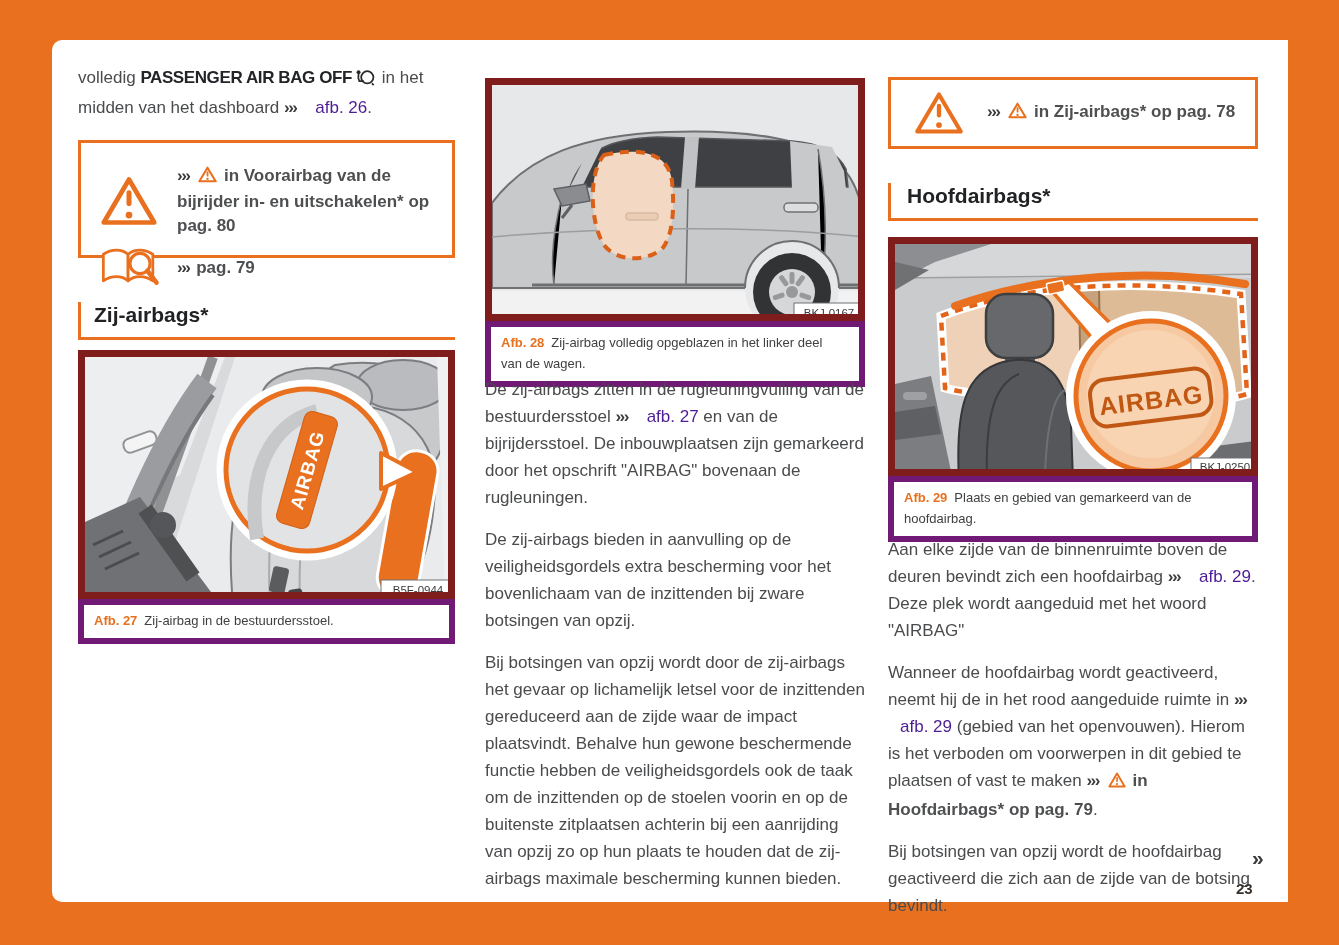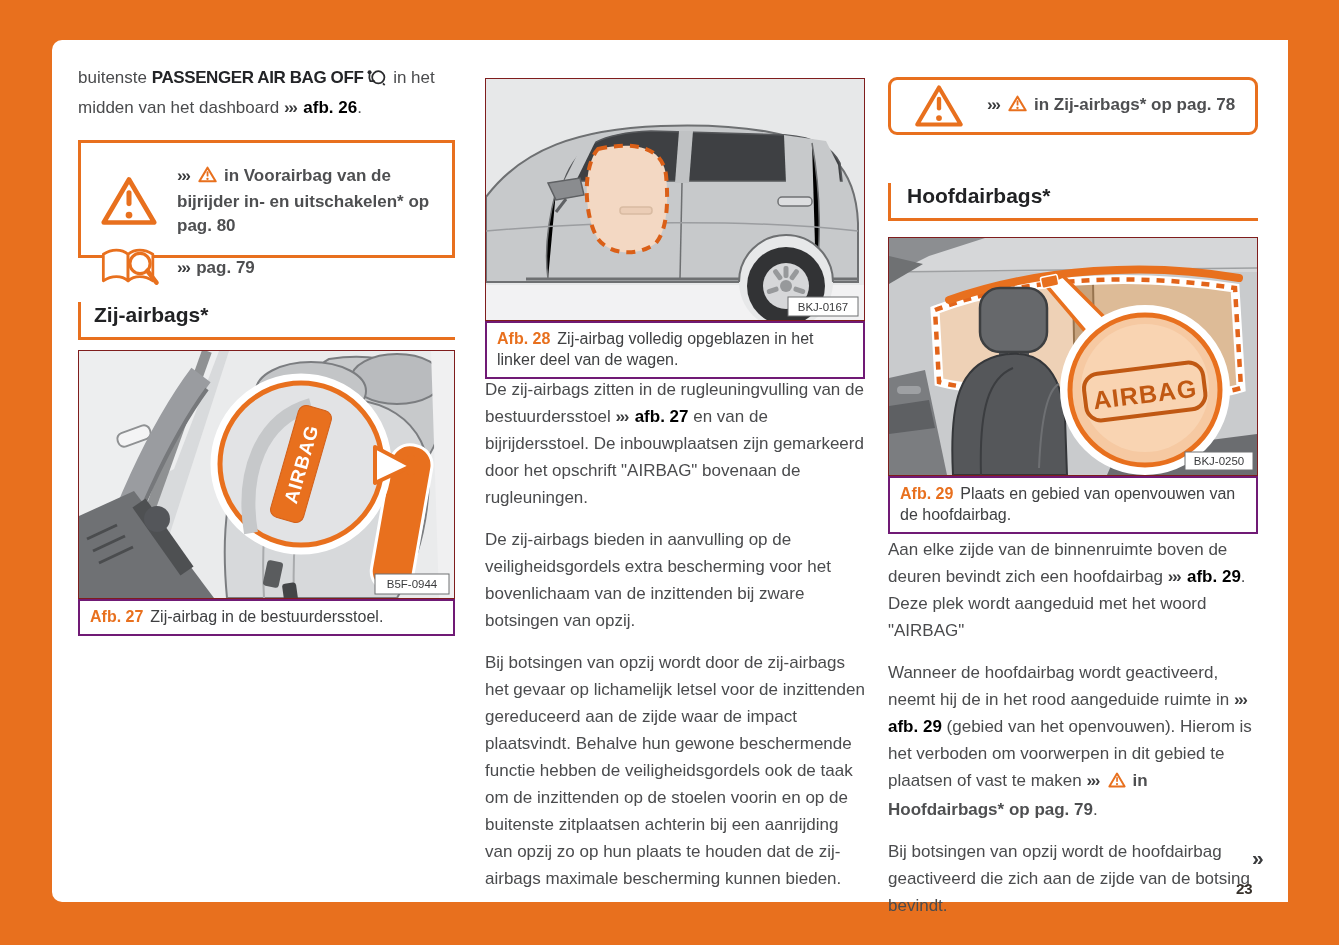--- a/index.html
+++ b/index.html
@@ -7,53 +7,53 @@
          font-family:"Liberation Sans",sans-serif;}
   .page{position:absolute;left:52px;top:40px;width:1236px;height:862px;background:#FFFFFF;
         border-radius:10px 0 0 10px;}
   .header-bar{position:absolute;left:78px;top:23px;width:1180px;height:30px;background:#9C9C9E;
         display:flex;align-items:center;justify-content:center;z-index:6;}
   .header-bar .ht{color:#FFFFFF;font-weight:bold;font-size:18px;letter-spacing:.3px;}
 
   .abs{position:absolute;}
   p.body{font-size:17px;line-height:27px;color:#4A4B4D;margin:0 0 15px 0;}
   .arr{color:#3A3B3D;font-weight:bold;letter-spacing:-1.5px;margin-right:2px;}
-  .ref{color:#000000;font-weight:bold;}
+  .ref{color:#4c1d95;font-weight:normal;margin-left:12px;}
   .boldref{color:#4E4F51;font-weight:bold;}
   .caps{font-weight:bold;color:#232427;letter-spacing:-0.4px;}
 
   .warnbox{border:3px solid #E8701E;background:#fff;box-sizing:border-box;}
   .wrow{display:flex;align-items:center;}
   .icon-cell{flex:0 0 96px;display:flex;justify-content:center;align-items:center;}
   .warn-text{font-size:17px;line-height:24px;color:#4E4F51;font-weight:bold;padding-right:8px;}
 
   .sec-head{border-left:3px solid #E8701E;border-bottom:3px solid #E8701E;
             padding:1px 0 10px 13px;font-size:21px;font-weight:bold;color:#212224;box-sizing:border-box;}
 
-  .fig{border:1px solid #7f1d1d;background:#a21caf;box-sizing:border-box;overflow:hidden;}
+  .fig{border:7px solid #7f1d1d;background:#a21caf;box-sizing:border-box;overflow:hidden;}
   .fig svg{display:block;}
-  .figcap{border:2px solid #701a75;background:#fff;box-sizing:border-box;
-          padding:5px 14px 7px 10px;font-size:16px;line-height:21px;color:#3F4042;}
+  .figcap{border:6px solid #701a75;background:#fff;box-sizing:border-box;
+          padding:5px 14px 7px 10px;font-size:13px;line-height:21px;color:#3F4042;}
   .figcap .lab{color:#E8701E;font-weight:bold;margin-right:7px;}
 
   .inline-warn{display:inline-block;vertical-align:-2px;margin:0 2px;}
   .inline-ico{display:inline-block;vertical-align:-3px;margin:0 2px;}
 
   .pageno{position:absolute;left:1236px;top:880px;color:#37312B;font-size:15px;font-weight:bold;z-index:7;}
   .contmark{position:absolute;left:1252px;top:846px;color:#3A3B3D;font-size:21px;font-weight:bold;z-index:7;}
 </style>
 </head>
 <body>
 
 <div class="stage">
   <div class="page"></div>
 
 
   <div class="abs" style="left:78px;top:64px;width:377px;">
-    <p class="body"><span>buitenste </span><span class="caps">PASSENGER AIR BAG OFF</span><span class="inline-ico"><svg width="21" height="18" viewBox="0 0 24 20">
+    <p class="body"><span>volledig </span><span class="caps">PASSENGER AIR BAG OFF</span><span class="inline-ico"><svg width="21" height="18" viewBox="0 0 24 20">
             <circle cx="5.2" cy="4.6" r="2.3" fill="#2A2B2D"></circle>
             <path d="M5.2,7.2 C4.6,10 4.8,12.4 6,14.6 L10.5,14.6" stroke="#2A2B2D" stroke-width="2" fill="none" stroke-linecap="round"></path>
             <circle cx="15.2" cy="10.4" r="7" fill="none" stroke="#2A2B2D" stroke-width="2"></circle>
             <path d="M20.5,17.2 l2,2" stroke="#2A2B2D" stroke-width="2"></path>
           </svg></span><span> in het midden van het dashboard </span><span class="arr">›››</span>
       <span class="ref">afb. 26</span><span>.</span></p>
   </div>
 
   <div class="abs warnbox" style="left:78px;top:140px;width:377px;height:118px;">
     <div class="wrow" style="margin-top:21px;">
@@ -173,21 +173,21 @@
     <span class="lab">Afb. 28</span><span>Zij-airbag volledig opgeblazen in het linker deel van de wagen.</span>
   </div>
 
   <div class="abs" style="left:485px;top:376px;width:380px;">
     <p class="body"><span>De zij-airbags zitten in de rugleuningvulling van de bestuurdersstoel </span><span class="arr">›››</span>
       <span class="ref">afb. 27</span><span> en van de bijrijdersstoel. De inbouwplaatsen zijn gemarkeerd door het opschrift "AIRBAG" bovenaan de rugleuningen.</span></p>
     <p class="body">De zij-airbags bieden in aanvulling op de veiligheidsgordels extra bescherming voor het bovenlichaam van de inzittenden bij zware botsingen van opzij.</p>
     <p class="body">Bij botsingen van opzij wordt door de zij-airbags het gevaar op lichamelijk letsel voor de inzittenden gereduceerd aan de zijde waar de impact plaatsvindt. Behalve hun gewone beschermende functie hebben de veiligheidsgordels ook de taak om de inzittenden op de stoelen voorin en op de buitenste zitplaatsen achterin bij een aanrijding van opzij zo op hun plaats te houden dat de zij-airbags maximale bescherming kunnen bieden.</p>
   </div>
 
-  <div class="abs warnbox" style="left:888px;top:77px;width:370px;height:58px;border-radius:9px;">
+  <div class="abs warnbox" style="left:888px;top:77px;width:370px;height:72px;">
     <div class="wrow" style="height:100%;">
       <div class="icon-cell">
         <svg width="50" height="44" viewBox="0 0 62 54">
             <path d="M31,4 L58,50 H4 Z" fill="none" stroke="#E8701E" stroke-width="5" stroke-linejoin="round"></path>
             <rect x="28.3" y="15.5" width="5.4" height="17" rx="2.7" fill="#E8701E"></rect>
             <circle cx="31" cy="42" r="3.6" fill="#E8701E"></circle>
           </svg>
       </div>
       <div class="warn-text"><span class="arr">›››</span>
         <span class="inline-warn"><svg width="19" height="17" viewBox="0 0 20 18">
@@ -233,21 +233,21 @@
         <rect x="-60" y="-26" width="120" height="47" rx="15" fill="none" stroke="#C05813" stroke-width="4"></rect>
         <text x="0" y="9" text-anchor="middle" font-size="25" font-weight="bold" fill="#C05813" letter-spacing="1">AIRBAG</text>
       </g>
       <g>
         <rect x="296" y="214" width="68" height="18" fill="#FFFFFF" stroke="#6E7072"></rect>
         <text x="330" y="227" text-anchor="middle" font-size="11.5" fill="#3A3B3D">BKJ-0250</text>
       </g>
     </svg>
   </div>
   <div class="abs figcap" style="left:888px;top:476px;width:370px;">
-    <span class="lab">Afb. 29</span><span>Plaats en gebied van openvouwen van de hoofdairbag.</span>
+    <span class="lab">Afb. 29</span><span>Plaats en gebied van gemarkeerd van de hoofdairbag.</span>
   </div>
 
   <div class="abs" style="left:888px;top:536px;width:370px;">
     <p class="body"><span>Aan elke zijde van de binnenruimte boven de deuren bevindt zich een hoofdairbag </span><span class="arr">›››</span>
       <span class="ref">afb. 29</span><span>. Deze plek wordt aangeduid met het woord "AIRBAG"</span></p>
     <p class="body"><span>Wanneer de hoofdairbag wordt geactiveerd, neemt hij de in het rood aangeduide ruimte in </span><span class="arr">›››</span>
       <span class="ref">afb. 29</span><span> (gebied van het openvouwen). Hierom is het verboden om voorwerpen in dit gebied te plaatsen of vast te maken </span><span class="arr">›››</span>
       <span class="inline-warn"><svg width="18" height="16" viewBox="0 0 20 18">
             <path d="M10,1.8 L18.6,16.2 H1.4 Z" fill="none" stroke="#E8701E" stroke-width="2.2" stroke-linejoin="round"></path>
             <rect x="9.1" y="5.6" width="1.9" height="5.6" rx=".9" fill="#E8701E"></rect>

